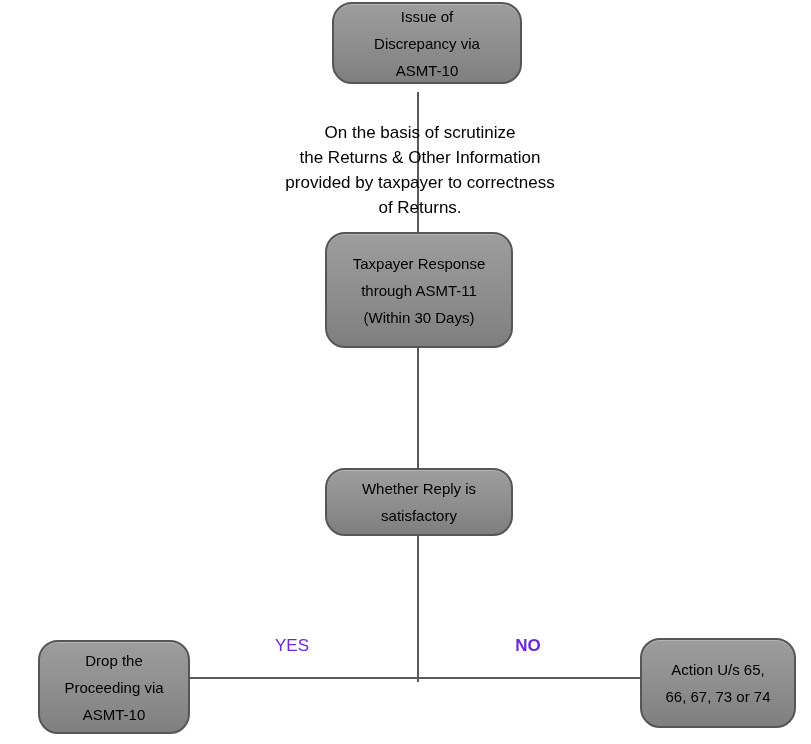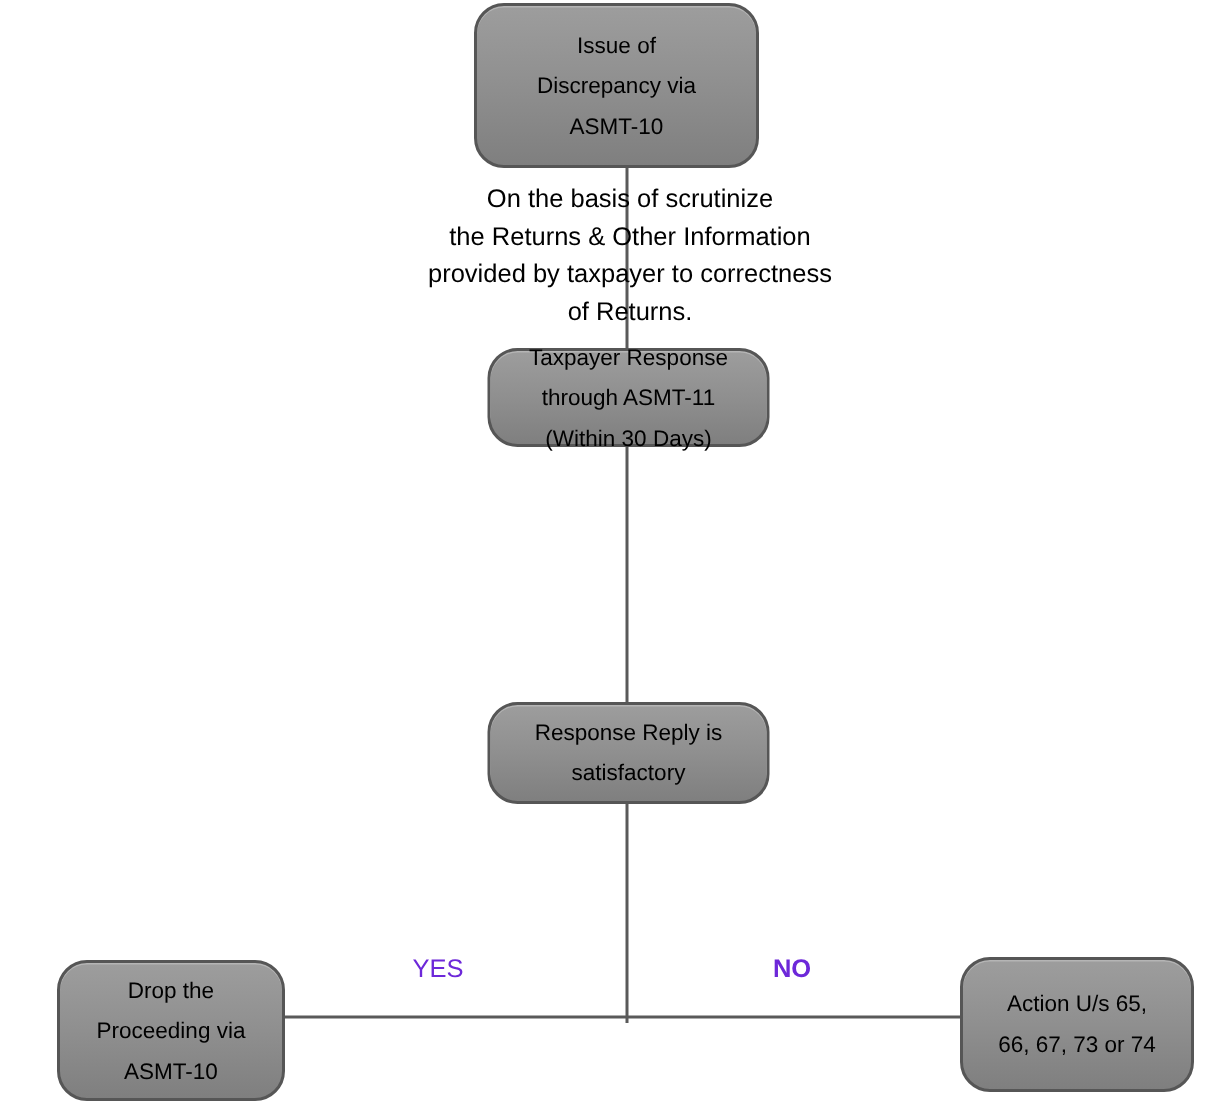--- a/index.html
+++ b/index.html
@@ -32,22 +32,22 @@
     border: 2px solid #565656;
     border-radius: 20px;
     background: linear-gradient(180deg, #9d9d9d 0%, #8f8f8f 50%, #7f7f7f 100%);
     box-shadow: inset 0 1px 0 rgba(255,255,255,0.25);
     color: #000000;
     font-size: 15px;
     line-height: 27px;
     white-space: pre-line;
     box-sizing: border-box;
   }
-  .node-asmt10  { left: 316px; top: 2px;   width: 190px; height: 110px; }
-  .node-asmt11  { left: 325px; top: 232px; width: 188px; height: 66px; }
+  .node-asmt10  { left: 332px; top: 2px;   width: 190px; height: 82px; }
+  .node-asmt11  { left: 325px; top: 232px; width: 188px; height: 116px; }
   .node-reply   { left: 325px; top: 468px; width: 188px; height: 68px; }
   .node-asmt12  { left: 38px;  top: 640px; width: 152px; height: 94px; }
   .node-action  { left: 640px; top: 638px; width: 156px; height: 90px; }
   .annotation {
     position: absolute;
     left: 240px;
     top: 120px;
     width: 360px;
     z-index: 2;
     text-align: center;
@@ -82,21 +82,21 @@
 of Returns.</div>
 
   <div class="node node-asmt10">Issue of
 Discrepancy via
 ASMT-10</div>
 
   <div class="node node-asmt11">Taxpayer Response
 through ASMT-11
 (Within 30 Days)</div>
 
-  <div class="node node-reply">Response Reply is
+  <div class="node node-reply">Whether Reply is
 satisfactory</div>
 
   <div class="node node-asmt12">Drop the
 Proceeding via
 ASMT-10</div>
 
   <div class="node node-action">Action U/s 65,
 66, 67, 73 or 74</div>
 
   <div class="branch-label branch-yes">YES</div>

